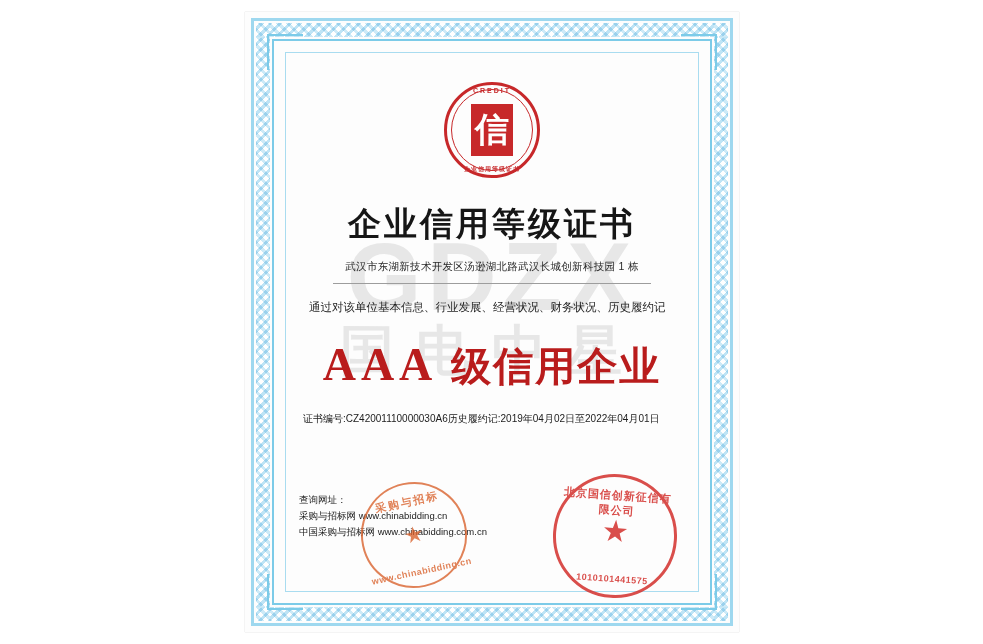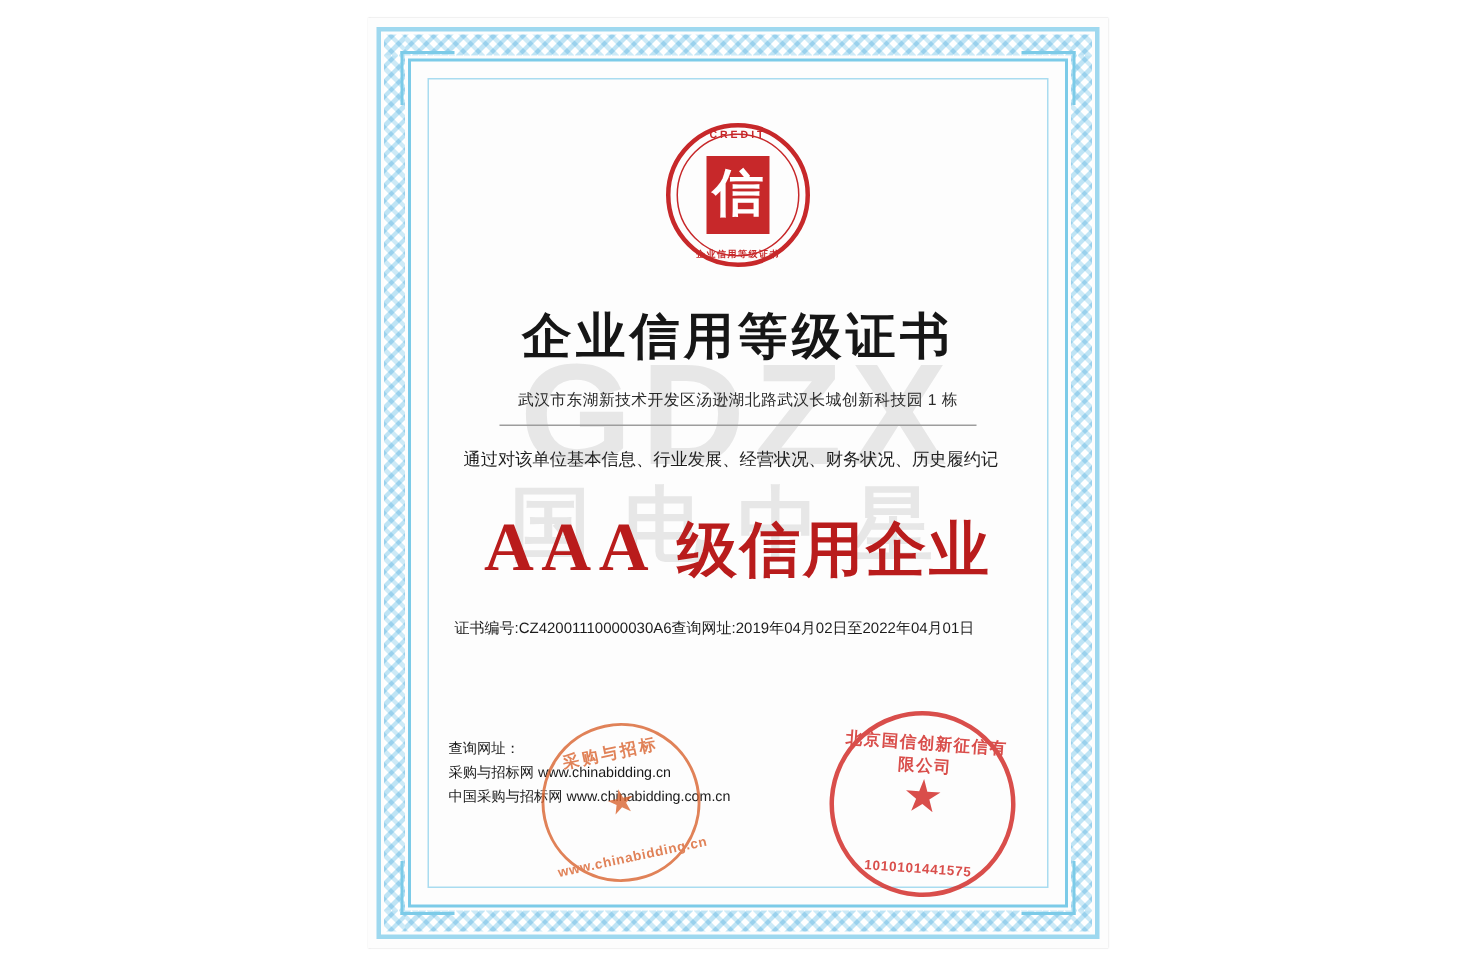--- a/index.html
+++ b/index.html
@@ -360,21 +360,21 @@
 
       <div id="grade-line">
         <span class="grade-aaa">AAA</span><span class="grade-text">级信用企业</span>
       </div>
 
       <div id="cert-meta">
         <div>
           <span>证书编号:</span><span>CZ42001110000030A6</span>
         </div>
         <div>
-          <span>查询网址:</span><span>2019年04月02日至2022年04月01日</span>
+          <span>历史履约记:</span><span>2019年04月02日至2022年04月01日</span>
         </div>
       </div>
 
       <div id="footer">
         <div class="f-line">查询网址：</div>
         <div class="f-line">
           <span>采购与招标网</span>
           <span>www.chinabidding.cn</span>
         </div>
         <div class="f-line">

